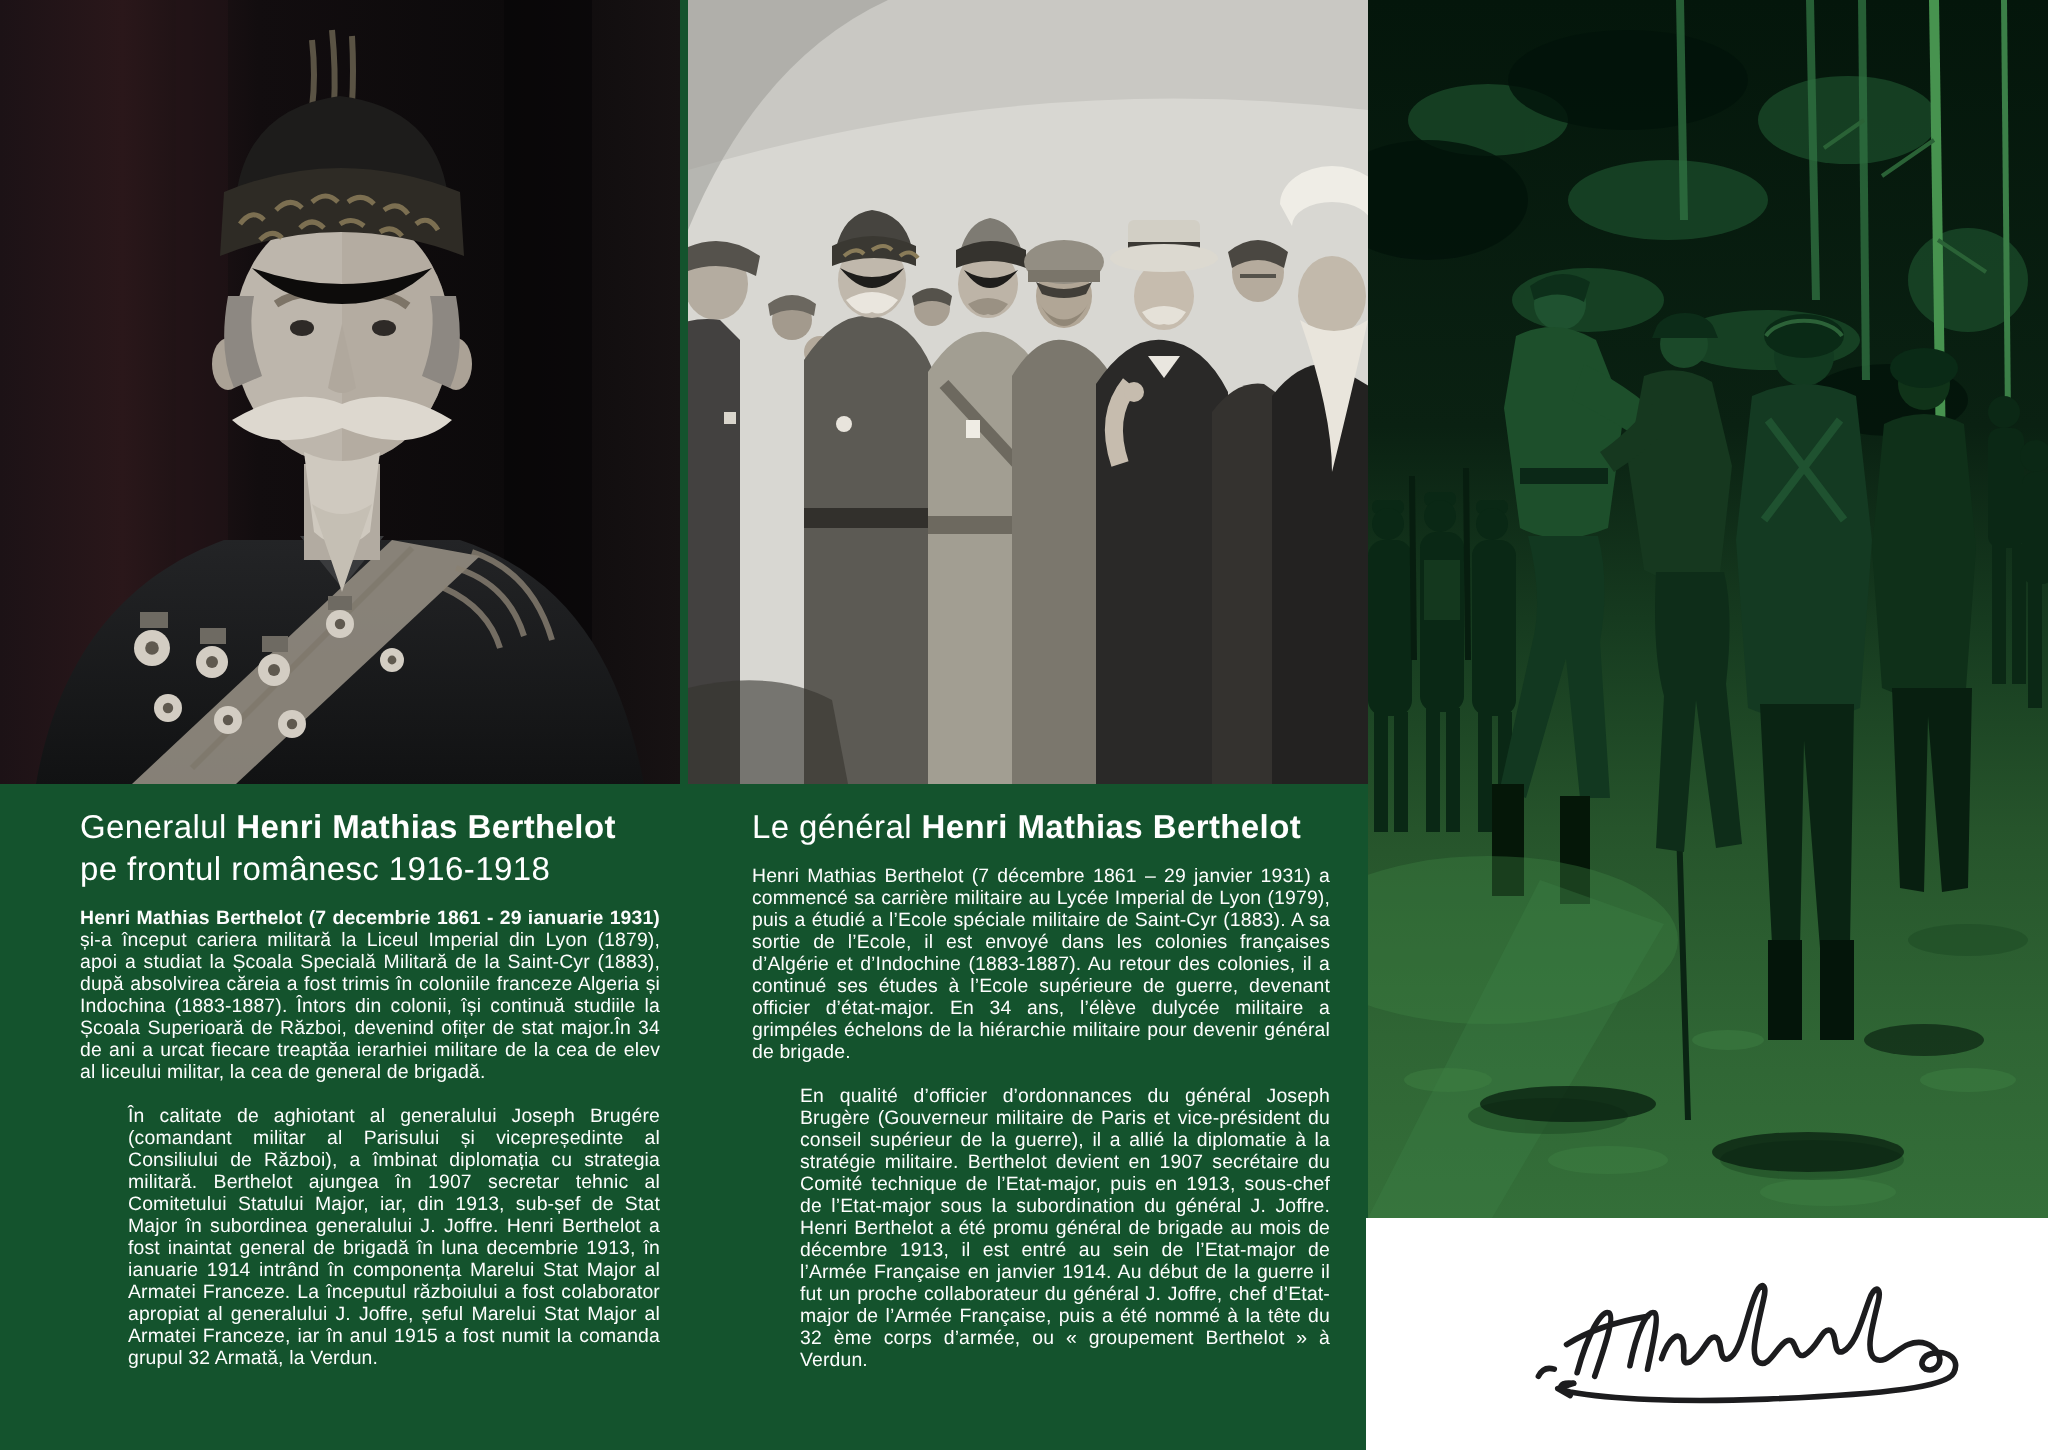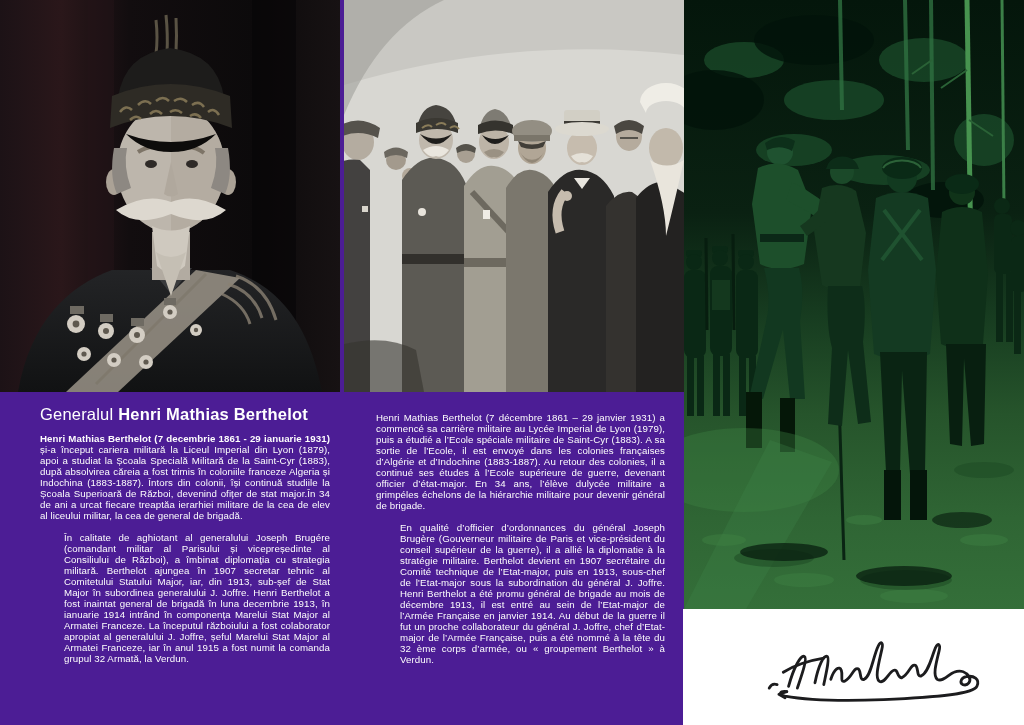--- a/index.html
+++ b/index.html
@@ -1,18 +1,18 @@
 <!DOCTYPE html>
 <html><head>
 <meta charset="utf-8">
 <style>
   html,body{margin:0;padding:0;background:#222;}
   .page{
     position:relative;width:1024px;height:725px;overflow:hidden;
-    background:#4c1d95;
+    background:#14532d;
     font-family:"Liberation Sans",sans-serif;
   }
   .photo{position:absolute;overflow:hidden;display:block;}
   #photo-left{left:0;top:0;width:340px;height:392px;}
   #photo-mid{left:344px;top:0;width:340px;height:392px;}
   #photo-right{left:684px;top:0;width:340px;height:609px;}
   .photo svg{display:block;}
   .col{position:absolute;color:#ffffff;}
   #col-ro{left:40px;top:404px;width:290px;}
   #col-fr{left:376px;top:404px;width:289px;}
@@ -340,25 +340,27 @@
         </g>
         <ellipse cx="100" cy="552" rx="44" ry="9" fill="#06190d" opacity="0.7"></ellipse>
         <ellipse cx="220" cy="576" rx="48" ry="10" fill="#06190d" opacity="0.7"></ellipse>
         <ellipse cx="278" cy="520" rx="30" ry="8" fill="#06190d" opacity="0.6"></ellipse>
       </g>
     </svg>
   </div>
 
   <div class="col" id="col-ro">
     <h1 class="heading"><span>Generalul </span><span class="bold">Henri Mathias Berthelot</span></h1>
+    <div class="heading">pe frontul românesc 1916-1918</div>
     <p class="body-text"><b>Henri Mathias Berthelot (7 decembrie 1861 - 29 ianuarie 1931)</b><span> și-a început cariera militară la Liceul Imperial din Lyon (1879), apoi a studiat la Școala Specială Militară de la Saint-Cyr (1883), după absolvirea căreia a fost trimis în coloniile franceze Algeria și Indochina (1883-1887). Întors din colonii, își continuă studiile la Școala Superioară de Război, devenind ofițer de stat major.În 34 de ani a urcat fiecare treaptăa ierarhiei militare de la cea de elev al liceului militar, la cea de general de brigadă.</span></p>
     <p class="body-text p2">În calitate de aghiotant al generalului Joseph Brugére (comandant militar al Parisului și vicepreședinte al Consiliului de Război), a îmbinat diplomația cu strategia militară. Berthelot ajungea în 1907 secretar tehnic al Comitetului Statului Major, iar, din 1913, sub-șef de Stat Major în subordinea generalului J. Joffre. Henri Berthelot a fost inaintat general de brigadă în luna decembrie 1913,  în ianuarie 1914 intrând în componența Marelui Stat Major al Armatei Franceze. La începutul războiului a fost colaborator apropiat al generalului J. Joffre, șeful Marelui Stat Major al Armatei Franceze, iar în anul 1915 a fost numit la comanda grupul 32 Armată, la Verdun.</p>
   </div>
 
   <div class="col" id="col-fr">
+    <h1 class="heading"><span>Le général </span><span class="bold">Henri Mathias Berthelot</span></h1>
     <p class="body-text">Henri Mathias Berthelot (7 décembre 1861 – 29 janvier 1931) a commencé sa carrière militaire au Lycée Imperial de Lyon (1979), puis a étudié a l’Ecole spéciale militaire de Saint-Cyr (1883). A sa sortie de l’Ecole, il est envoyé dans les colonies françaises d’Algérie et d’Indochine (1883-1887). Au retour des colonies, il a continué ses études à l’Ecole supérieure de guerre, devenant officier d’état-major. En 34 ans, l’élève dulycée militaire a grimpéles échelons de la hiérarchie militaire pour devenir général de brigade.</p>
     <p class="body-text p2">En qualité d’officier d’ordonnances du général Joseph Brugère (Gouverneur militaire de Paris et vice-président du conseil supérieur de la guerre), il a allié la diplomatie à la stratégie militaire. Berthelot devient en 1907 secrétaire du Comité technique de l’Etat-major, puis en 1913, sous-chef de l’Etat-major sous la subordination du général J. Joffre. Henri Berthelot a été promu général de brigade au mois de décembre 1913, il est entré au sein de l’Etat-major de l’Armée Française en janvier 1914. Au début de la guerre il fut un proche collaborateur du général J. Joffre, chef d’Etat-major de l’Armée Française, puis a été nommé à la tête du 32 ème corps d’armée, ou « groupement Berthelot » à Verdun.</p>
   </div>
 
   <div id="sig-panel">
     <svg width="250" height="88" viewBox="0 0 280 100" role="img" aria-label="Handwritten signature of H. Berthelot">
       <g stroke="#1c1c1e" stroke-width="3.2" fill="none" stroke-linecap="round" stroke-linejoin="round">
         <path d="M30,74 q3,-6 9,-4"></path>
         <path d="M52,72 C58,50 66,36 70,38 C74,40 66,62 62,74"></path>
         <path d="M46,56 C62,46 80,42 92,40"></path>

